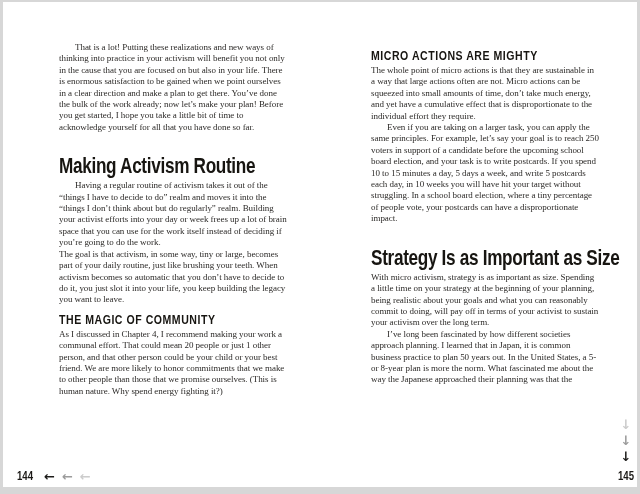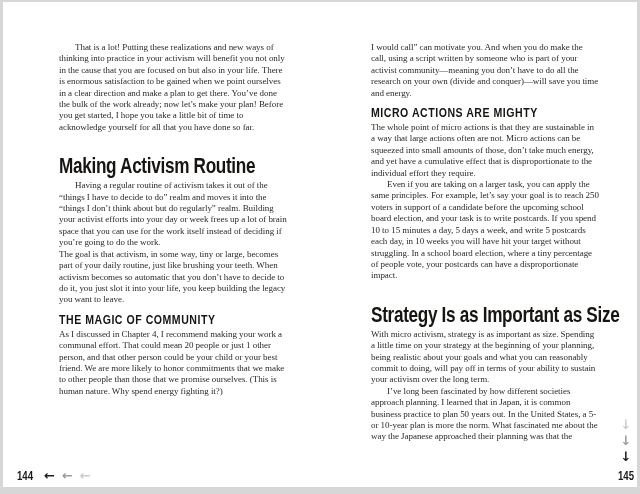--- a/index.html
+++ b/index.html
@@ -65,21 +65,21 @@
     font-size: 12px;
     color: #1c1a17;
     transform: scaleX(0.8);
     transform-origin: left center;
     display: inline-block;
   }
   .footer-left {
     position: absolute;
     left: 14px; top: 467px;
     display: flex;
-    align-items: flex-start;
+    align-items: flex-end;
     gap: 7px;
   }
   .footer-right {
     position: absolute;
     left: 609px; top: 416px;
     width: 28px;
     text-align: center;
   }
   .footer-right .arrow { display: block; height: 16px; }
   .footer-right .pagenum { transform-origin: center center; margin-top: 3px; }
@@ -103,27 +103,26 @@
   <div class="text-col col-left">
     <p class="body indent">That is a lot! Putting these realizations and new ways of thinking into practice in your activism will benefit you not only in the cause that you are focused on but also in your life. There is enormous satisfaction to be gained when we point ourselves in a clear direction and make a plan to get there. You’ve done the bulk of the work already; now let’s make your plan! Before you get started, I hope you take a little bit of time to acknowledge yourself for all that you have done so far.</p>
     <h2 class="chapter">Making Activism Routine</h2>
     <p class="body indent">Having a regular routine of activism takes it out of the “things I have to decide to do” realm and moves it into the “things I don’t think about but do regularly” realm. Building your activist efforts into your day or week frees up a lot of brain space that you can use for the work itself instead of deciding if you’re going to do the work.</p>
     <p class="body">The goal is that activism, in some way, tiny or large, becomes part of your daily routine, just like brushing your teeth. When activism becomes so automatic that you don’t have to decide to do it, you just slot it into your life, you keep building the legacy you want to leave.</p>
     <h3 class="sub">THE MAGIC OF COMMUNITY</h3>
     <p class="body">As I discussed in Chapter 4, I recommend making your work a communal effort. That could mean 20 people or just 1 other person, and that other person could be your child or your best friend. We are more likely to honor commitments that we make to other people than those that we promise ourselves. (This is human nature. Why spend energy fighting it?)</p>
   </div>
 
   <div class="text-col col-right">
-    <p class="body">I would call” can motivate you. And when you do make the call, using a script written by someone who is part of your activist community—meaning you don’t have to do all the research on your own (divide and conquer)—will save you time and energy.</p>
     <h3 class="sub">MICRO ACTIONS ARE MIGHTY</h3>
-    <p class="body">The whole point of micro actions is that they are sustainable in a way that large actions often are not. Micro actions can be squeezed into small amounts of those, don’t take much energy, and yet have a cumulative effect that is disproportionate to the individual effort they require.</p>
+    <p class="body">The whole point of micro actions is that they are sustainable in a way that large actions often are not. Micro actions can be squeezed into small amounts of time, don’t take much energy, and yet have a cumulative effect that is disproportionate to the individual effort they require.</p>
     <p class="body indent">Even if you are taking on a larger task, you can apply the same principles. For example, let’s say your goal is to reach 250 voters in support of a candidate before the upcoming school board election, and your task is to write postcards. If you spend 10 to 15 minutes a day, 5 days a week, and write 5 postcards each day, in 10 weeks you will have hit your target without struggling. In a school board election, where a tiny percentage of people vote, your postcards can have a disproportionate impact.</p>
     <h2 class="chapter">Strategy Is as Important as Size</h2>
-    <p class="body">With micro activism, strategy is as important as size. Spending a little time on your strategy at the beginning of your planning, being realistic about your goals and what you can reasonably commit to doing, will pay off in terms of your ability to sustain your activism over the long term.</p>
-    <p class="body indent">I’ve long been fascinated by how different societies approach planning. I learned that in Japan, it is common business practice to plan 50 years out. In the United States, a 5- or 10-year plan is more the norm. What fascinated me about the way the Japanese approached their planning was that the</p>
+    <p class="body">With micro activism, strategy is as important as size. Spending a little time on your strategy at the beginning of your planning, being realistic about your goals and what you can reasonably commit to doing, will pay off in terms of your activist to sustain your activism over the long term.</p>
+    <p class="body indent">I’ve long been fascinated by how different societies approach planning. I learned that in Japan, it is common business practice to plan 50 years out. In the United States, a 5- or 8-year plan is more the norm. What fascinated me about the way the Japanese approached their planning was that the</p>
   </div>
 
   <div class="footer-left">
     <span class="pagenum">144</span>
     <span class="arrow arrow-black">←</span>
     <span class="arrow arrow-mid">←</span>
     <span class="arrow arrow-light">←</span>
   </div>
 
   <div class="footer-right">

